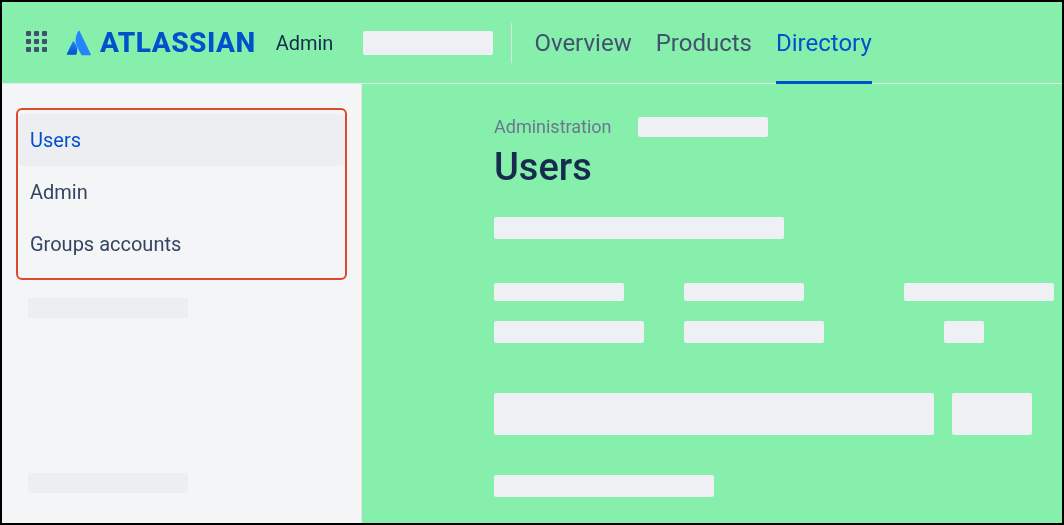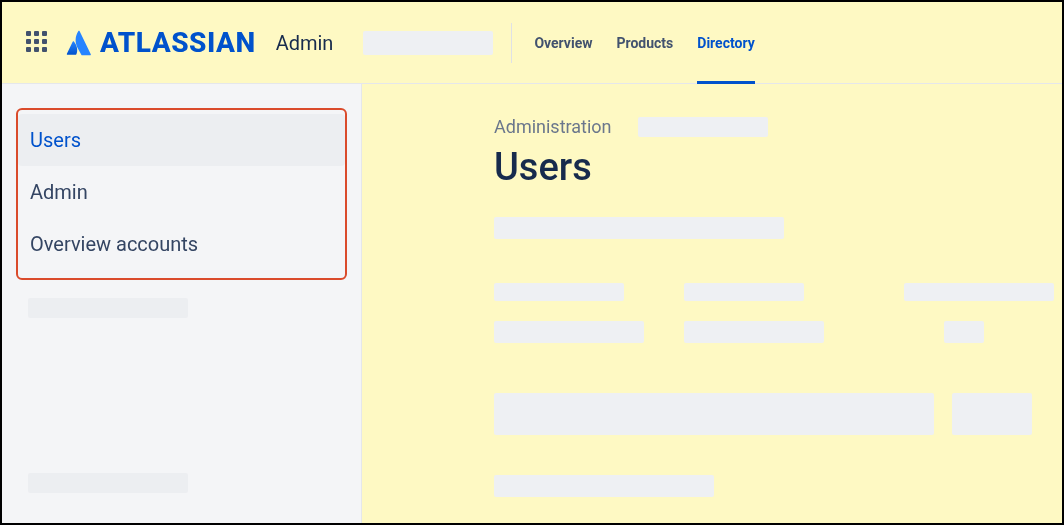--- a/index.html
+++ b/index.html
@@ -12,21 +12,21 @@
       width: 1064px;
       height: 525px;
       background: #fff;
       overflow: hidden;
     }
     .frame {
       width: 1064px;
       height: 525px;
       border: 2px solid #000;
       position: relative;
-      background: #fef9c3;
+      background: #86efac;
     }
     
     .topbar {
       height: 82px;
       display: flex;
       align-items: center;
       padding: 0 24px;
       border-bottom: 1px solid #e5e7eb;
     }
     .app-switcher {
@@ -74,22 +74,22 @@
       margin: 0 22px 0 18px;
     }
     .topnav {
       display: flex;
       gap: 24px;
       height: 100%;
       align-items: center;
     }
     .topnav-item {
       color: #42526E;
-      font-size: 14px;
-      font-weight: 700;
+      font-size: 24px;
+      font-weight: 400;
       cursor: pointer;
       position: relative;
       height: 100%;
       display: flex;
       align-items: center;
     }
     .topnav-item.active {
       color: #0052CC;
     }
     .topnav-item.active::after {
@@ -215,21 +215,21 @@
       <div class="topnav-item active">Directory</div>
     </nav>
   </div>
 
   <div class="body">
 
     <aside class="sidebar">
       <div class="side-highlight">
         <div class="side-item active">Users</div>
         <div class="side-item">Admin</div>
-        <div class="side-item">Overview accounts</div>
+        <div class="side-item">Groups accounts</div>
       </div>
       <div class="side-skel"></div>
       <div class="side-skel bottom"></div>
     </aside>
 
     <main class="main">
       <div class="breadcrumb">
         <span>Administration</span>
         <span class="crumb-skel"></span>
       </div>

